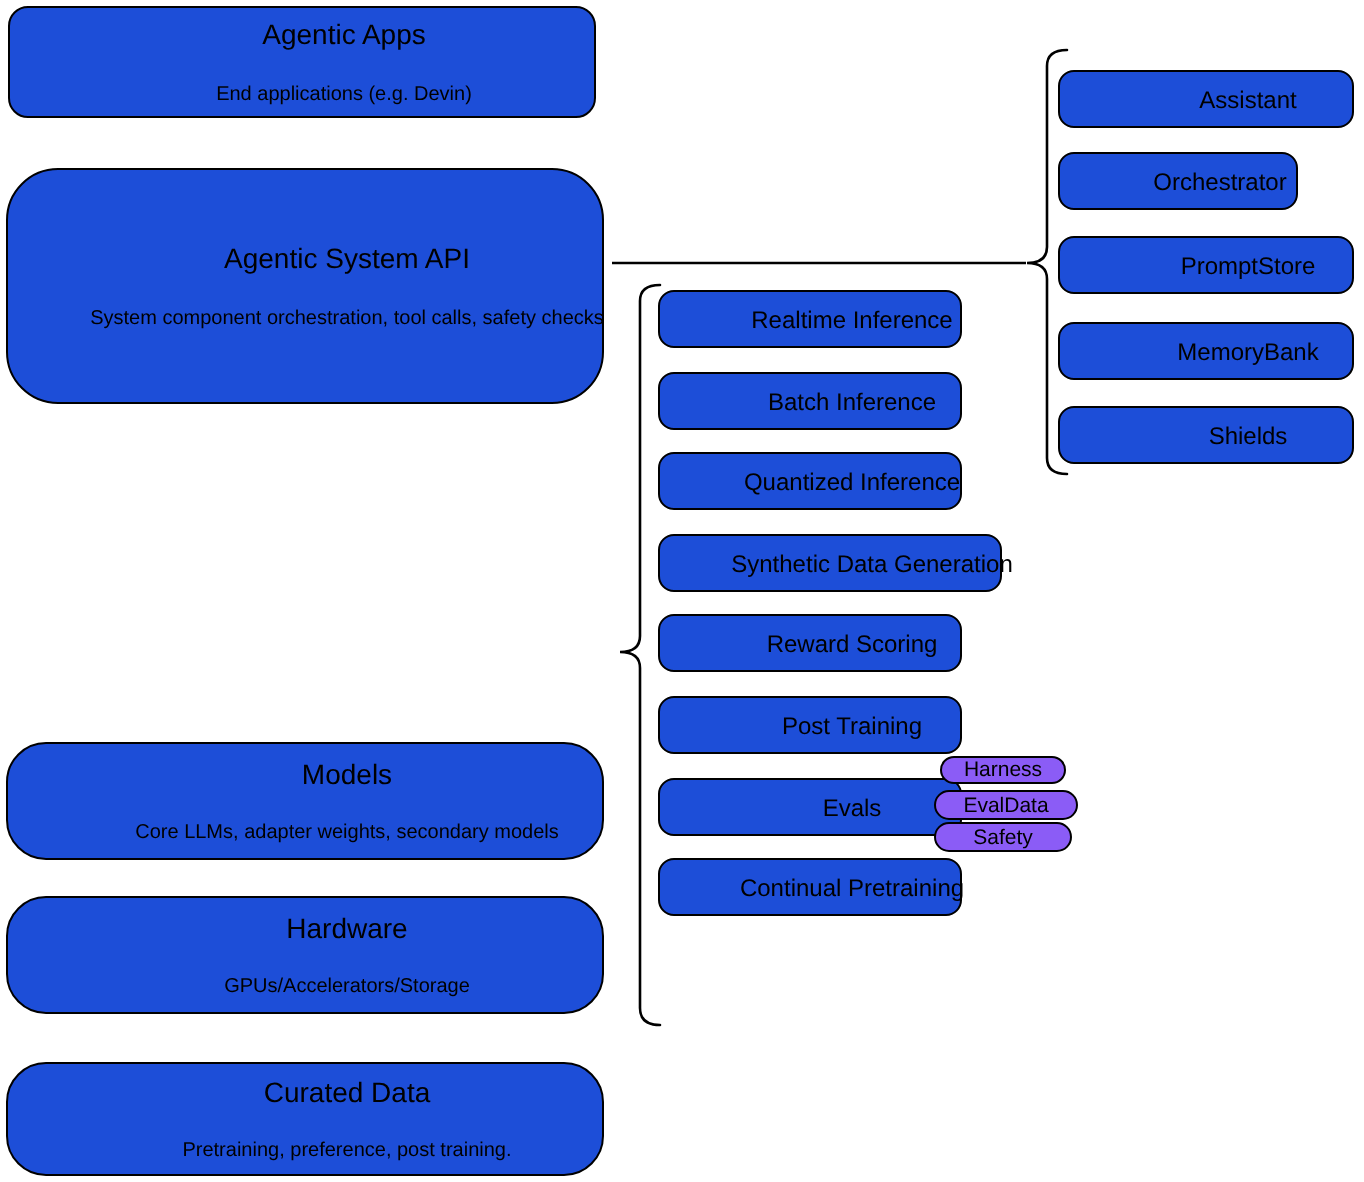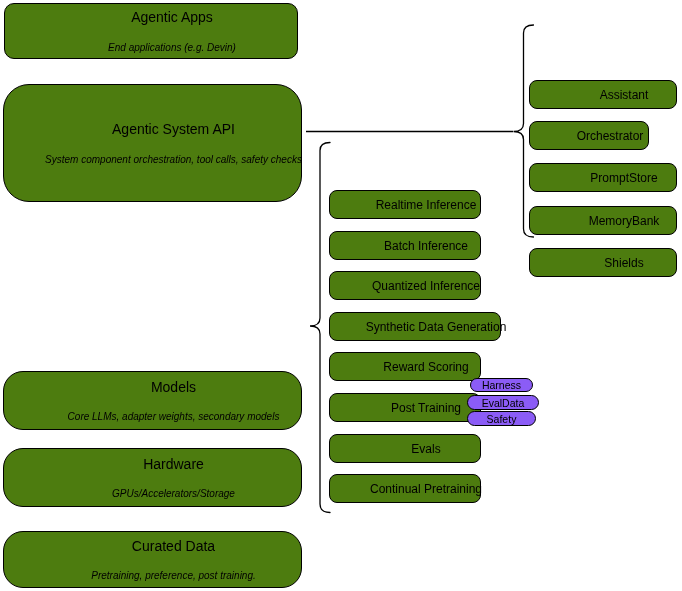--- a/index.html
+++ b/index.html
@@ -1,31 +1,31 @@
 <!DOCTYPE html>
 <html><head>
 <meta charset="utf-8">
 <style>
   html,body{margin:0;padding:0;background:#fff;}
   .canvas{
     position:relative;width:682px;height:591px;background:#ffffff;
     font-family:"Liberation Sans",sans-serif;color:#000;overflow:hidden;
   }
   .node{
-    position:absolute;background:#4d7c0f;border:1.3px solid #000;box-sizing:border-box;
+    position:absolute;background:#1d4ed8;border:1.3px solid #000;box-sizing:border-box;
     display:flex;flex-direction:column;align-items:center;justify-content:center;
     text-align:center;z-index:2;padding-left:42px;
   }
   .r10{border-radius:10px;}
   .r12{border-radius:20px;}
   .r26{border-radius:26px;align-items:center;}
   .r8{border-radius:8px;}
   .lnode .t{font-size:14px;line-height:1.15;}
-  .lnode .s{font-size:10px;margin-top:16px;white-space:nowrap;font-style:italic;}
-  .mnode,.rnode{font-size:12px;white-space:nowrap;margin-top:45px;}
+  .lnode .s{font-size:10px;margin-top:16px;white-space:nowrap;}
+  .mnode,.rnode{font-size:12px;white-space:nowrap;}
   .pill{
     position:absolute;background:#8b5cf6;border:1.2px solid #000;border-radius:99px;
     display:flex;align-items:center;justify-content:center;font-size:10.5px;
     box-sizing:border-box;z-index:3;white-space:nowrap;
   }
   svg.overlay{position:absolute;left:0;top:0;z-index:1;}
 </style>
 </head>
 <body>
 

